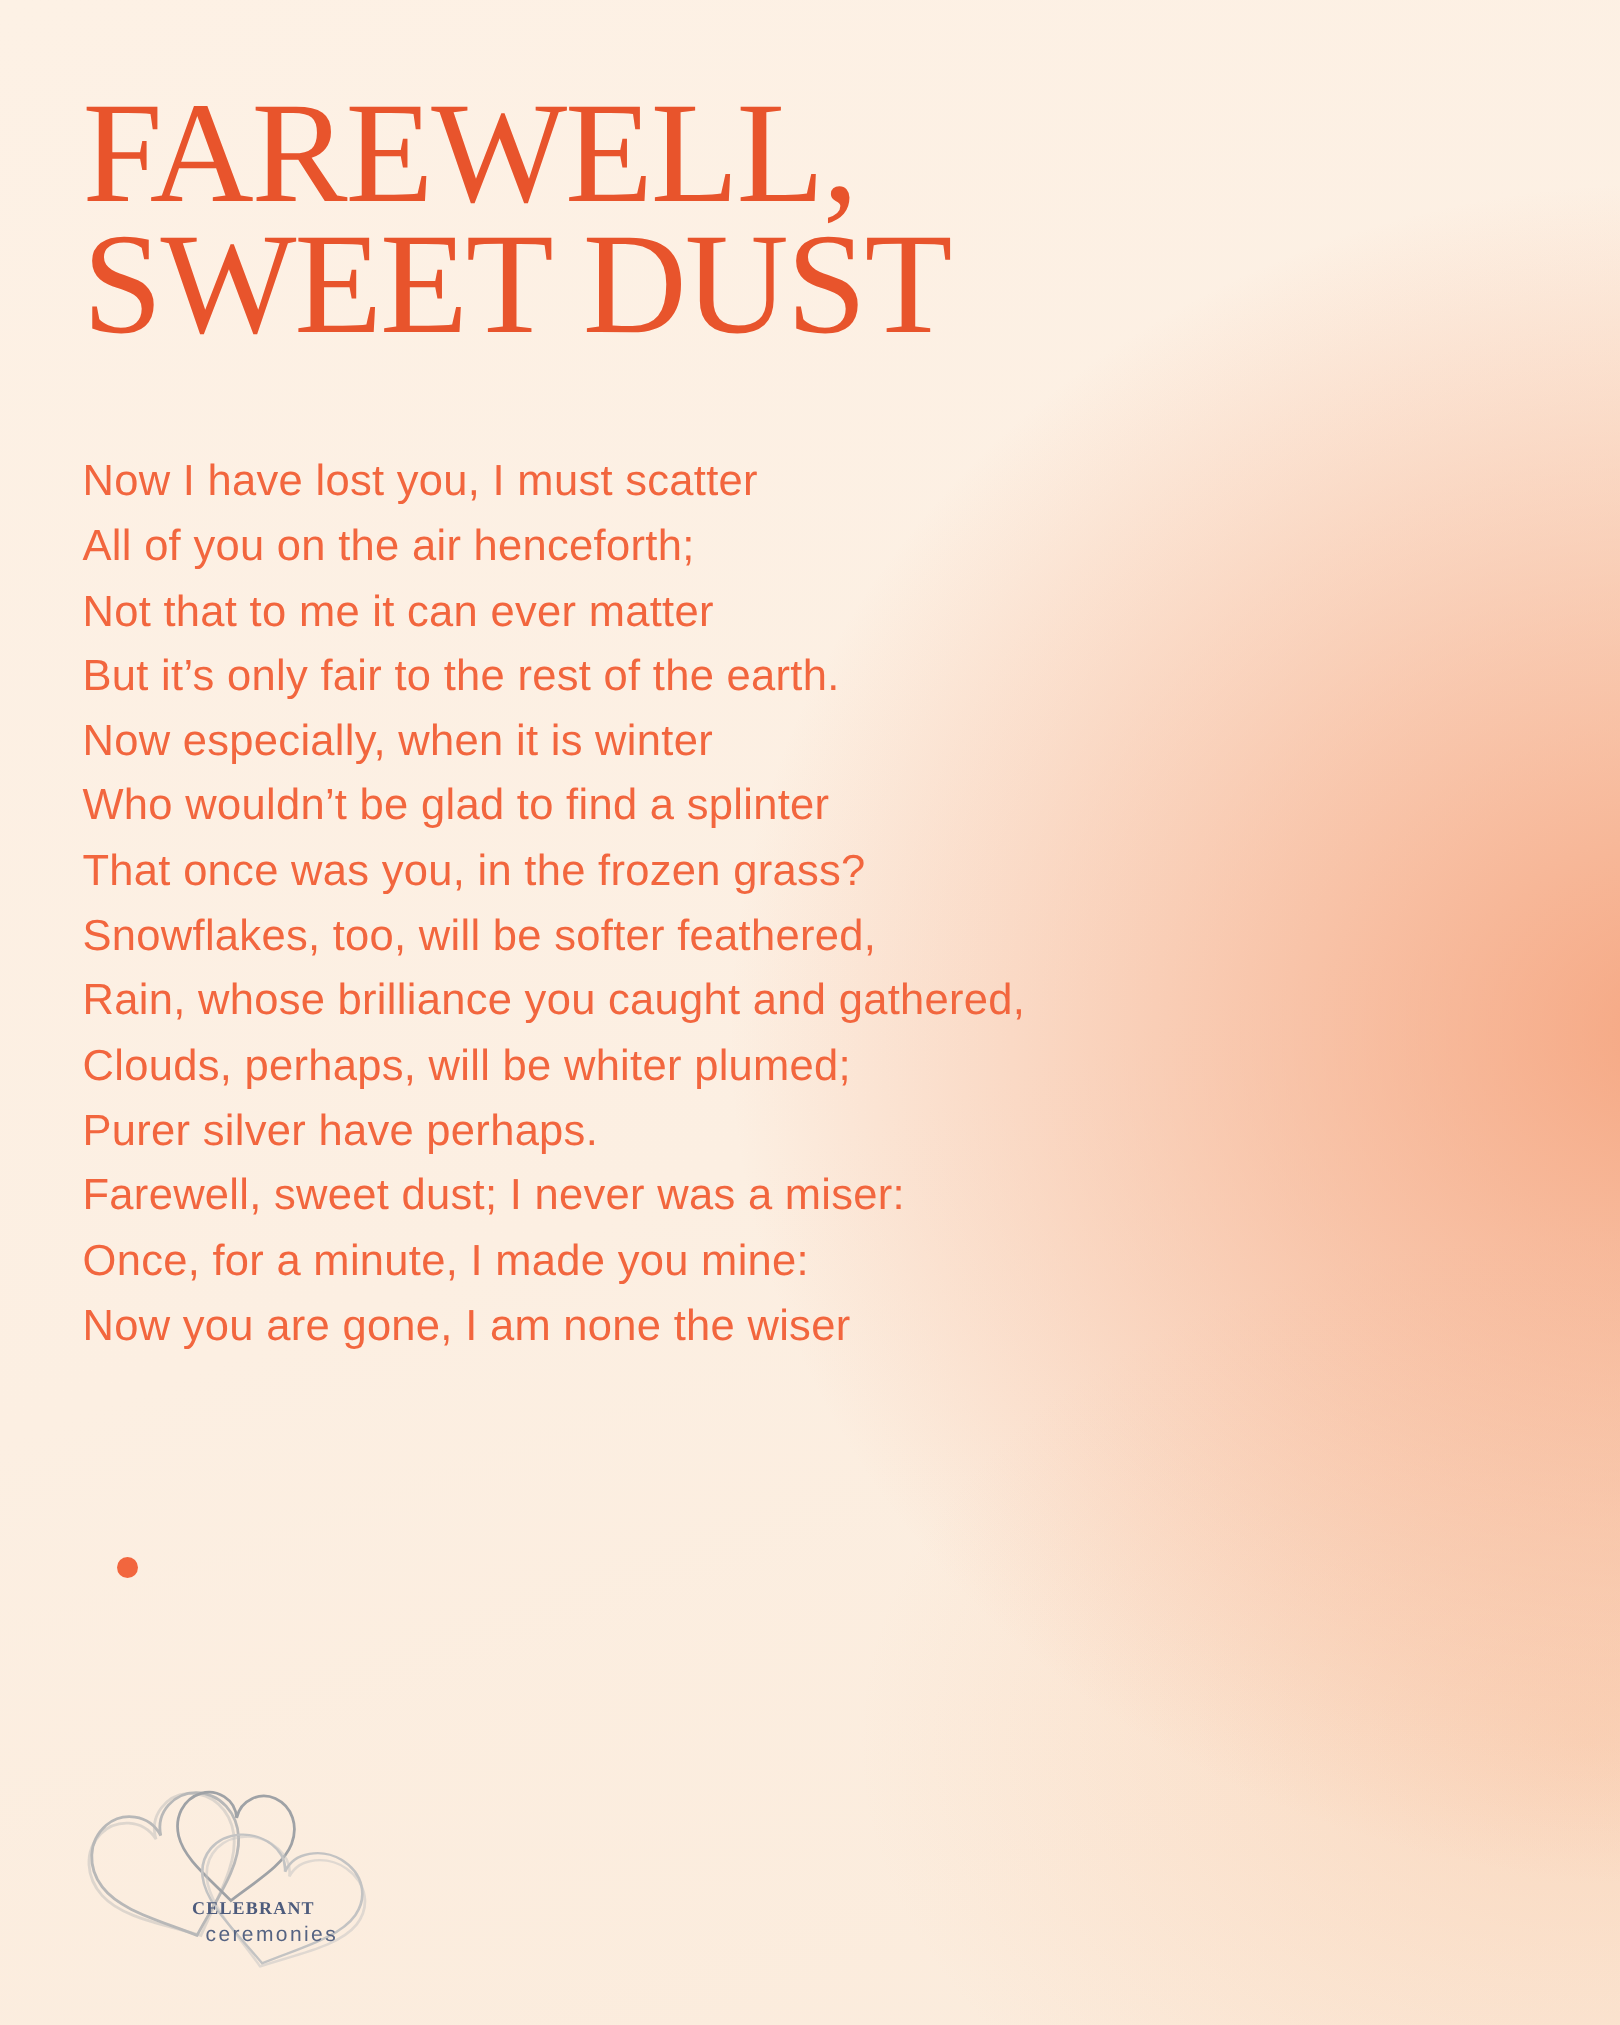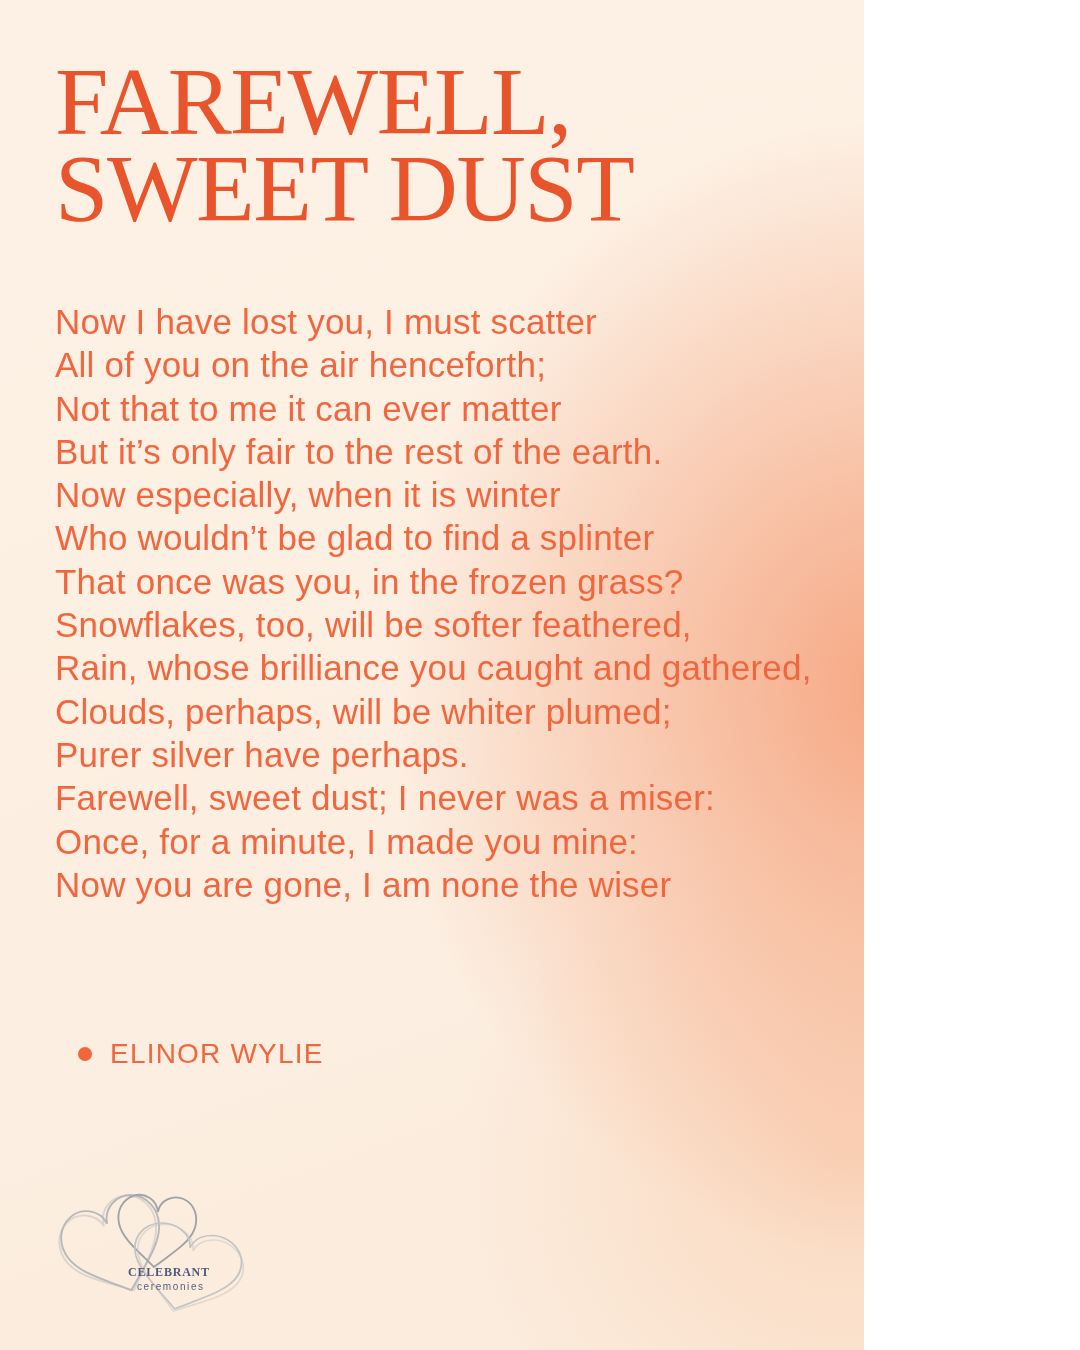--- a/index.html
+++ b/index.html
@@ -1,21 +1,21 @@
 <!DOCTYPE html>
 <html><head>
 <meta charset="utf-8">
 <style>
   * { margin: 0; padding: 0; box-sizing: border-box; }
   html, body { width: 1080px; height: 1350px; overflow: hidden; }
   body { font-family: "Liberation Sans", sans-serif; }
 
   .page {
     position: relative;
-    width: 864px;
+    width: 1080px;
     height: 1350px;
     background:
       radial-gradient(ellipse 58% 42% at 103% 51%, rgba(244,150,108,0.80) 0%, rgba(244,150,108,0.45) 45%, rgba(244,150,108,0) 100%),
       radial-gradient(ellipse 45% 25% at 98% 86%, rgba(248,186,146,0.40) 0%, rgba(248,186,146,0) 100%),
       linear-gradient(160deg, #FDF1E5 0%, #FCEFE2 55%, #FBEBDB 100%);
   }
 
   .title {
     position: absolute;
     left: 55px;
@@ -26,21 +26,21 @@
     line-height: 87px;
     letter-spacing: -0.015em;
     color: #E8542C;
   }
   .title .title-line { display: block; }
 
   .poem {
     position: absolute;
     left: 55px;
     top: 300px;
-    font-size: 35px;
+    font-size: 29px;
     line-height: 43.3px;
     letter-spacing: 0.2px;
     color: #F2663E;
   }
 
   .attribution {
     position: absolute;
     left: 78px;
     top: 1038px;
     display: flex;
@@ -77,21 +77,21 @@
     font-size: 12px;
     font-weight: 600;
     letter-spacing: 0.8px;
     color: #4D5B7C;
     white-space: nowrap;
   }
   .logo .tagline {
     position: absolute;
     left: 107px;
     top: 116px;
-    font-size: 10px;
+    font-size: 14px;
     letter-spacing: 1.6px;
     color: #556382;
     white-space: nowrap;
   }
 </style>
 </head>
 <body>
 
 <div class="page">
 
@@ -112,21 +112,20 @@
     <div class="poem-line">Rain, whose brilliance you caught and gathered,</div>
     <div class="poem-line">Clouds, perhaps, will be whiter plumed;</div>
     <div class="poem-line">Purer silver have perhaps.</div>
     <div class="poem-line">Farewell, sweet dust; I never was a miser:</div>
     <div class="poem-line">Once, for a minute, I made you mine:</div>
     <div class="poem-line">Now you are gone, I am none the wiser</div>
   </div>
 
   <div class="attribution">
     <span class="bullet-dot"></span>
-    <span class="poet-name">ELINOR WYLIE</span>
   </div>
 
   <div class="logo">
     <svg width="230" height="160" viewBox="0 0 230 160" fill="none" stroke-linecap="round">
 
       <g stroke="#B8B8B8" stroke-width="1.6">
         <path transform="translate(82,72) rotate(-20) scale(1.18)" d="M0,-12 C-2,-26 -16,-32 -27,-28 C-40,-23 -45,-9 -41,4 C-36,20 -18,32 0,48 C18,32 36,20 41,4 C45,-9 40,-23 27,-28 C16,-32 2,-26 0,-12 Z"></path>
         <path transform="translate(80,74) rotate(-25) scale(1.18)" opacity="0.45" d="M0,-12 C-2,-26 -16,-32 -27,-28 C-40,-23 -45,-9 -41,4 C-36,20 -18,32 0,48 C18,32 36,20 41,4 C45,-9 40,-23 27,-28 C16,-32 2,-26 0,-12 Z"></path>
       </g>
 

